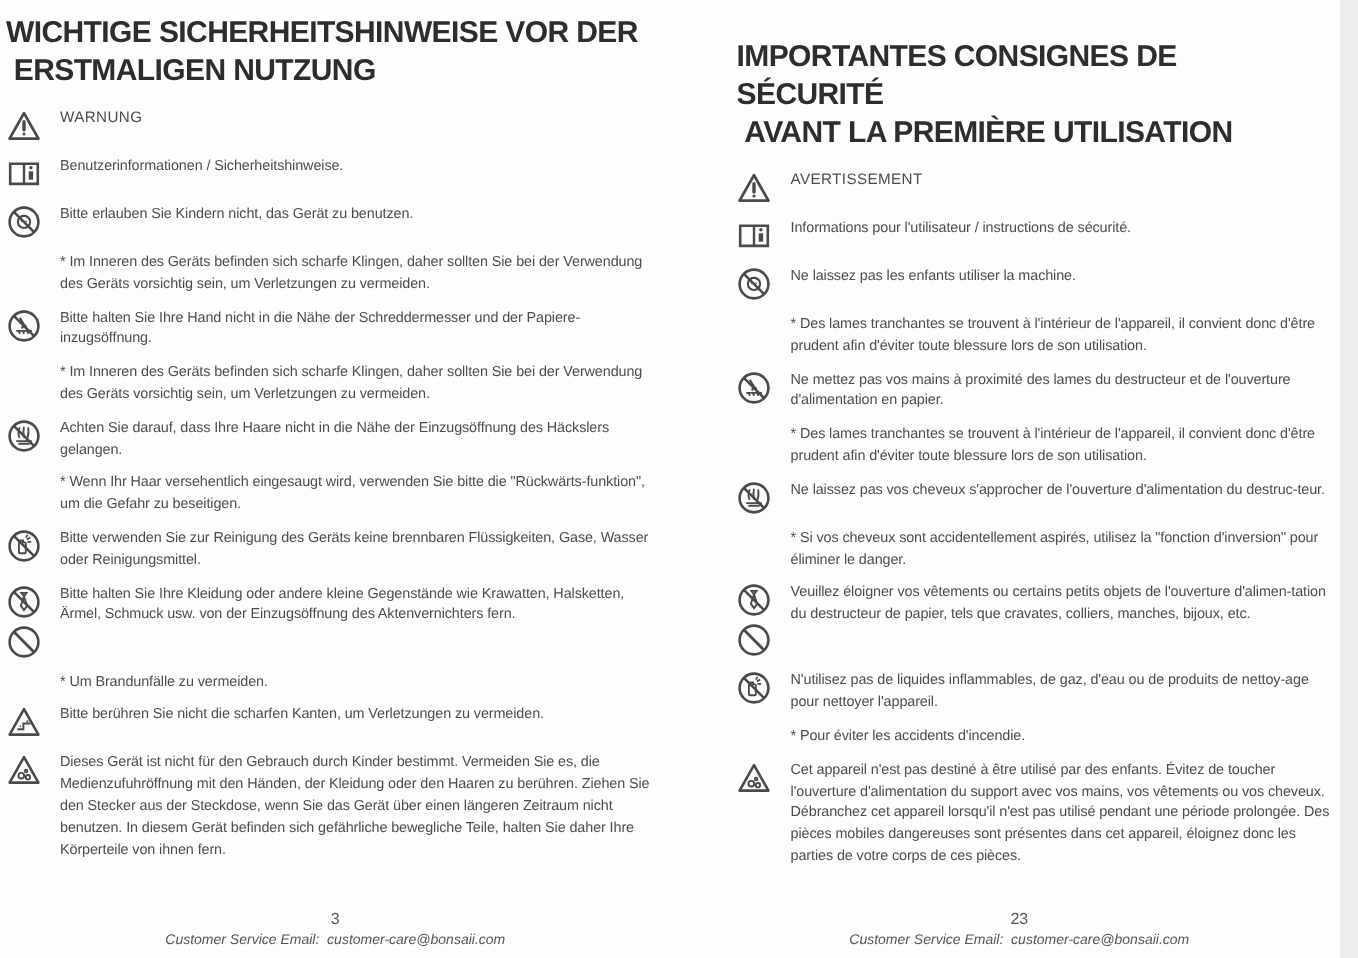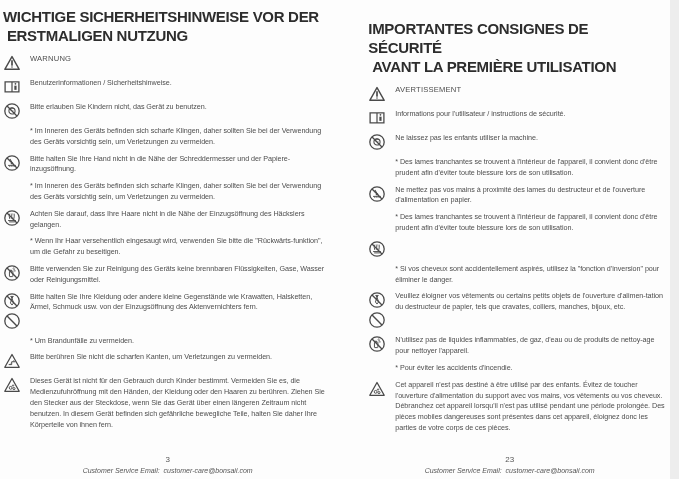--- a/index.html
+++ b/index.html
@@ -265,20 +265,21 @@
         <span class="icon-cell"></span>
         <span class="txt">* Des lames tranchantes se trouvent à l'intérieur de l'appareil, il convient donc d'être prudent afin d'éviter toute blessure lors de son utilisation.</span>
       </div>
 
       <div class="row">
         <span class="icon-cell">
             <svg class="icn">
               <use href="#sym-no-hair"></use>
             </svg>
           </span>
+        <span class="txt">Ne laissez pas vos cheveux s'approcher de l'ouverture d'alimentation du destruc-teur.</span>
       </div>
 
       <div class="row">
         <span class="icon-cell"></span>
         <span class="txt">* Si vos cheveux sont accidentellement aspirés, utilisez la "fonction d'inversion" pour éliminer le danger.</span>
       </div>
 
       <div class="row">
         <span class="icon-cell">
           <svg class="icn">

